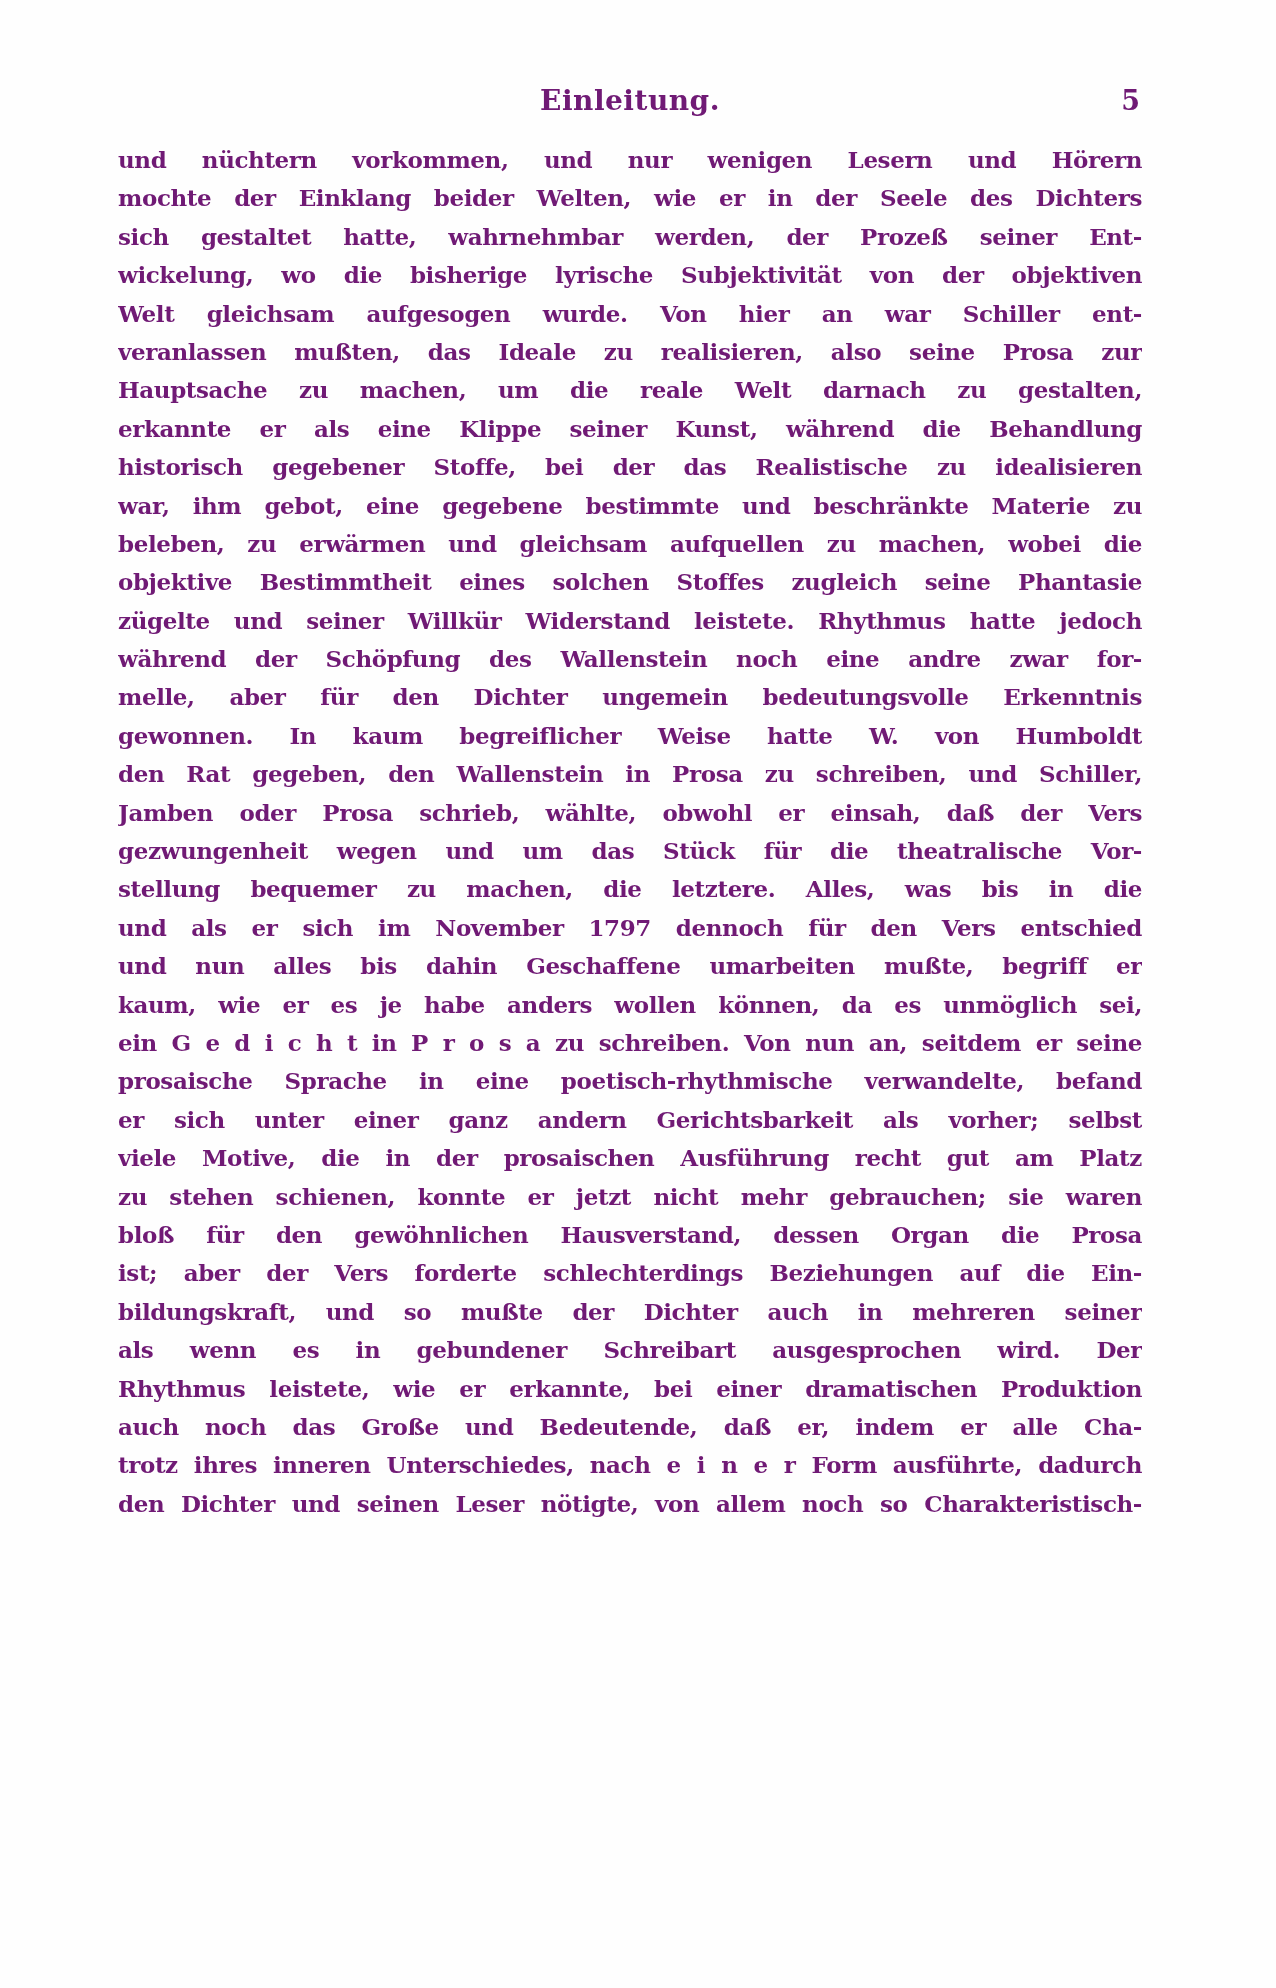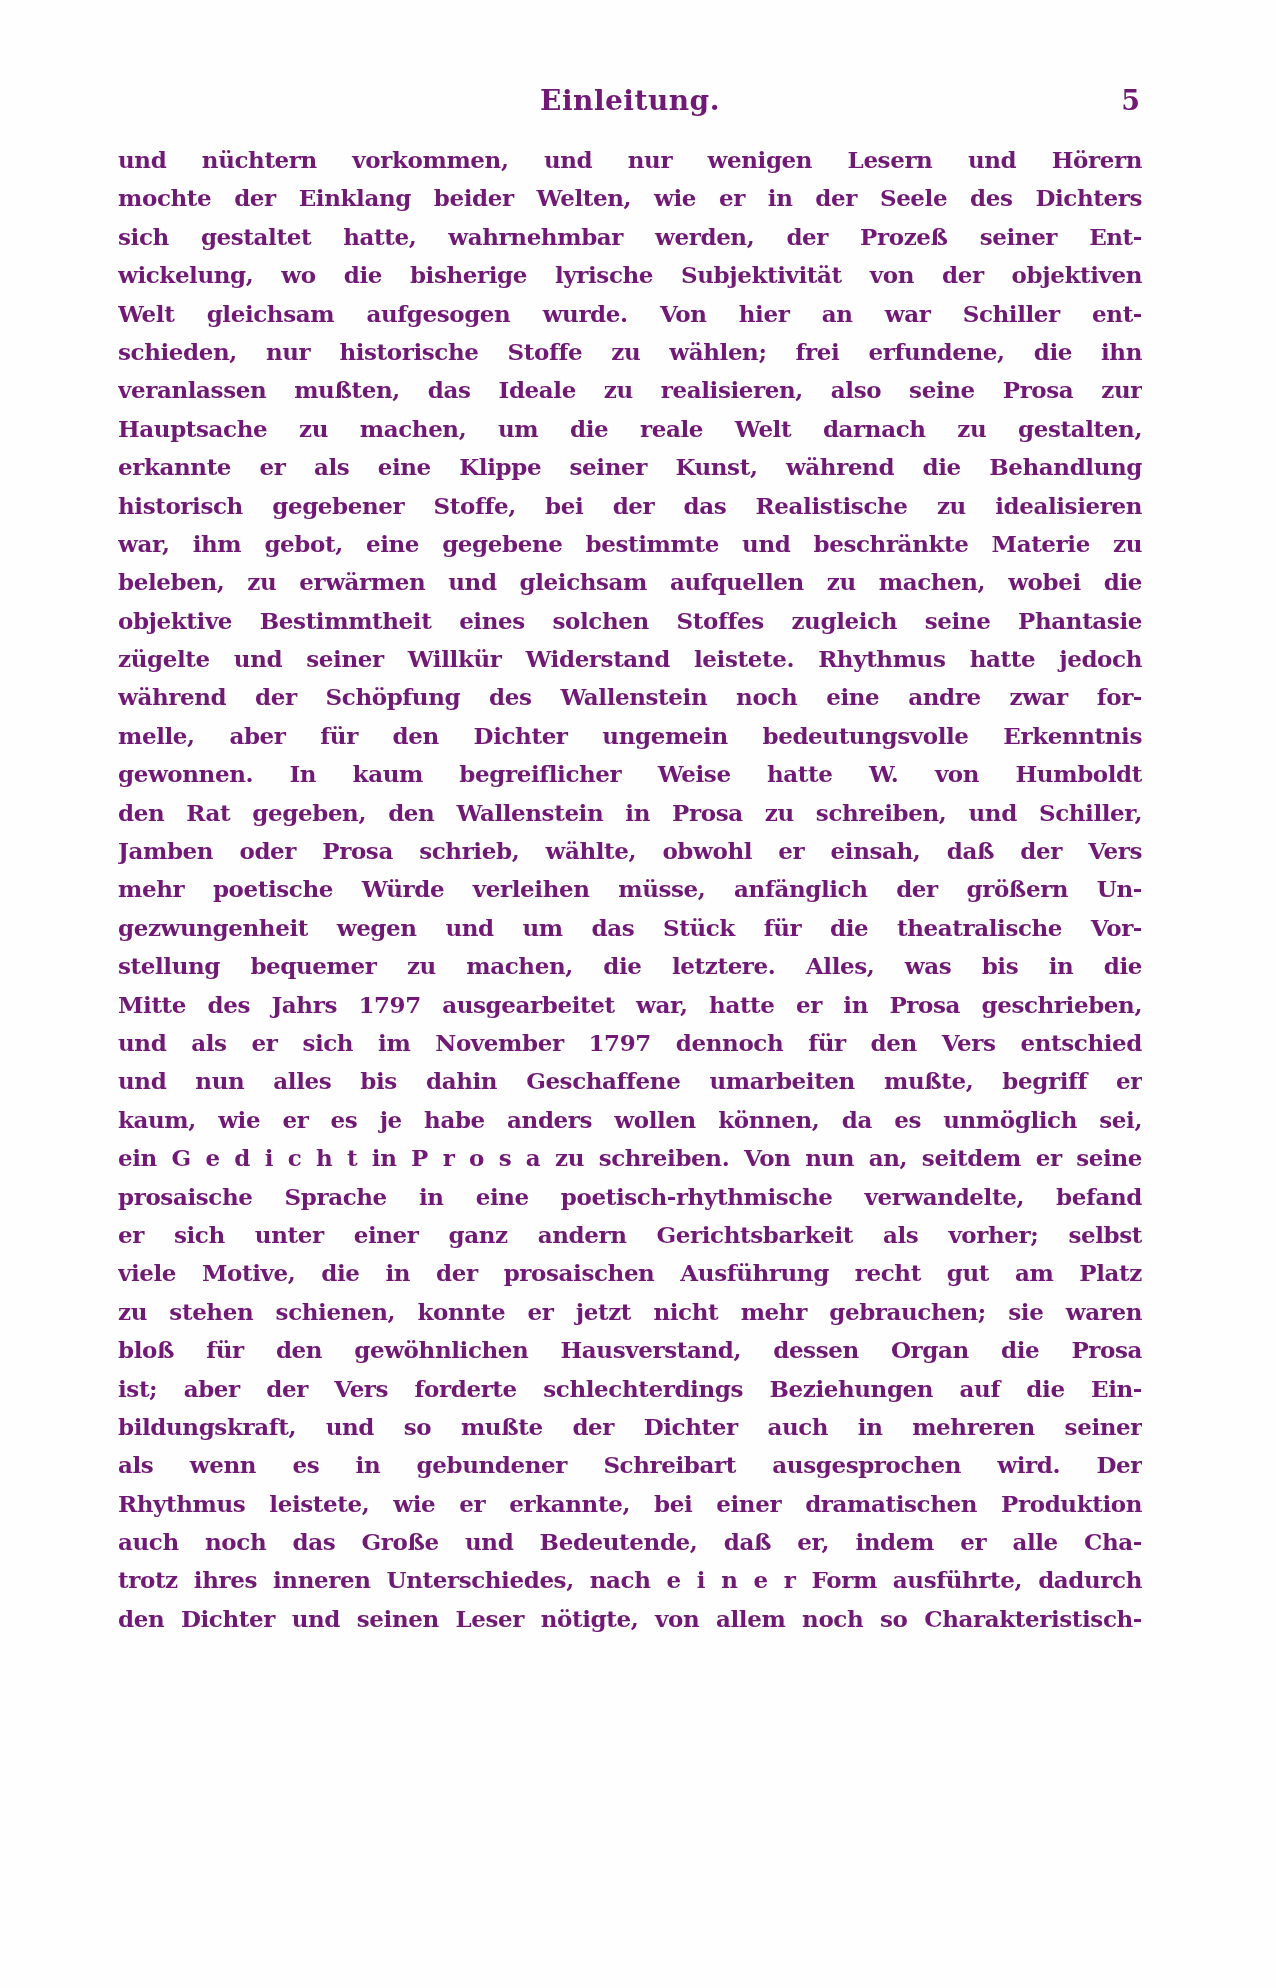--- a/index.html
+++ b/index.html
@@ -69,38 +69,35 @@
       <span class="head-title">Einleitung.</span>
       <span class="page-num">5</span>
     </header>
 
     <main class="body-text">
       <div class="line">und nüchtern vorkommen, und nur wenigen Lesern und Hörern</div>
       <div class="line">mochte der Einklang beider Welten, wie er in der Seele des Dichters</div>
       <div class="line">sich gestaltet hatte, wahrnehmbar werden, der Prozeß seiner Ent-</div>
       <div class="line">wickelung, wo die bisherige lyrische Subjektivität von der objektiven</div>
       <div class="line">Welt gleichsam aufgesogen wurde. Von hier an war Schiller ent-</div>
-      <div class="line">schieden, nur historische Stoffe zu wählen; frei erfundene, die ihn</div>
       <div class="line">veranlassen mußten, das Ideale zu realisieren, also seine Prosa zur</div>
       <div class="line">Hauptsache zu machen, um die reale Welt darnach zu gestalten,</div>
       <div class="line">erkannte er als eine Klippe seiner Kunst, während die Behandlung</div>
       <div class="line">historisch gegebener Stoffe, bei der das Realistische zu idealisieren</div>
       <div class="line">war, ihm gebot, eine gegebene bestimmte und beschränkte Materie zu</div>
       <div class="line">beleben, zu erwärmen und gleichsam aufquellen zu machen, wobei die</div>
       <div class="line">objektive Bestimmtheit eines solchen Stoffes zugleich seine Phantasie</div>
       <div class="line">zügelte und seiner Willkür Widerstand leistete. Rhythmus hatte jedoch</div>
       <div class="line">während der Schöpfung des Wallenstein noch eine andre zwar for-</div>
       <div class="line">melle, aber für den Dichter ungemein bedeutungsvolle Erkenntnis</div>
       <div class="line">gewonnen. In kaum begreiflicher Weise hatte W. von Humboldt</div>
       <div class="line">den Rat gegeben, den Wallenstein in Prosa zu schreiben, und Schiller,</div>
       <div class="line">Jamben oder Prosa schrieb, wählte, obwohl er einsah, daß der Vers</div>
-      <div class="line">mehr poetische Würde verleihen müsse, anfänglich der größern Un-</div>
       <div class="line">gezwungenheit wegen und um das Stück für die theatralische Vor-</div>
       <div class="line">stellung bequemer zu machen, die letztere. Alles, was bis in die</div>
-      <div class="line">Mitte des Jahrs 1797 ausgearbeitet war, hatte er in Prosa geschrieben,</div>
       <div class="line">und als er sich im November 1797 dennoch für den Vers entschied</div>
       <div class="line">und nun alles bis dahin Geschaffene umarbeiten mußte, begriff er</div>
       <div class="line">kaum, wie er es je habe anders wollen können, da es unmöglich sei,</div>
       <div class="line">ein G e d i c h t in P r o s a zu schreiben. Von nun an, seitdem er seine</div>
       <div class="line">prosaische Sprache in eine poetisch-rhythmische verwandelte, befand</div>
       <div class="line">er sich unter einer ganz andern Gerichtsbarkeit als vorher; selbst</div>
       <div class="line">viele Motive, die in der prosaischen Ausführung recht gut am Platz</div>
       <div class="line">zu stehen schienen, konnte er jetzt nicht mehr gebrauchen; sie waren</div>
       <div class="line">bloß für den gewöhnlichen Hausverstand, dessen Organ die Prosa</div>
       <div class="line">ist; aber der Vers forderte schlechterdings Beziehungen auf die Ein-</div>

